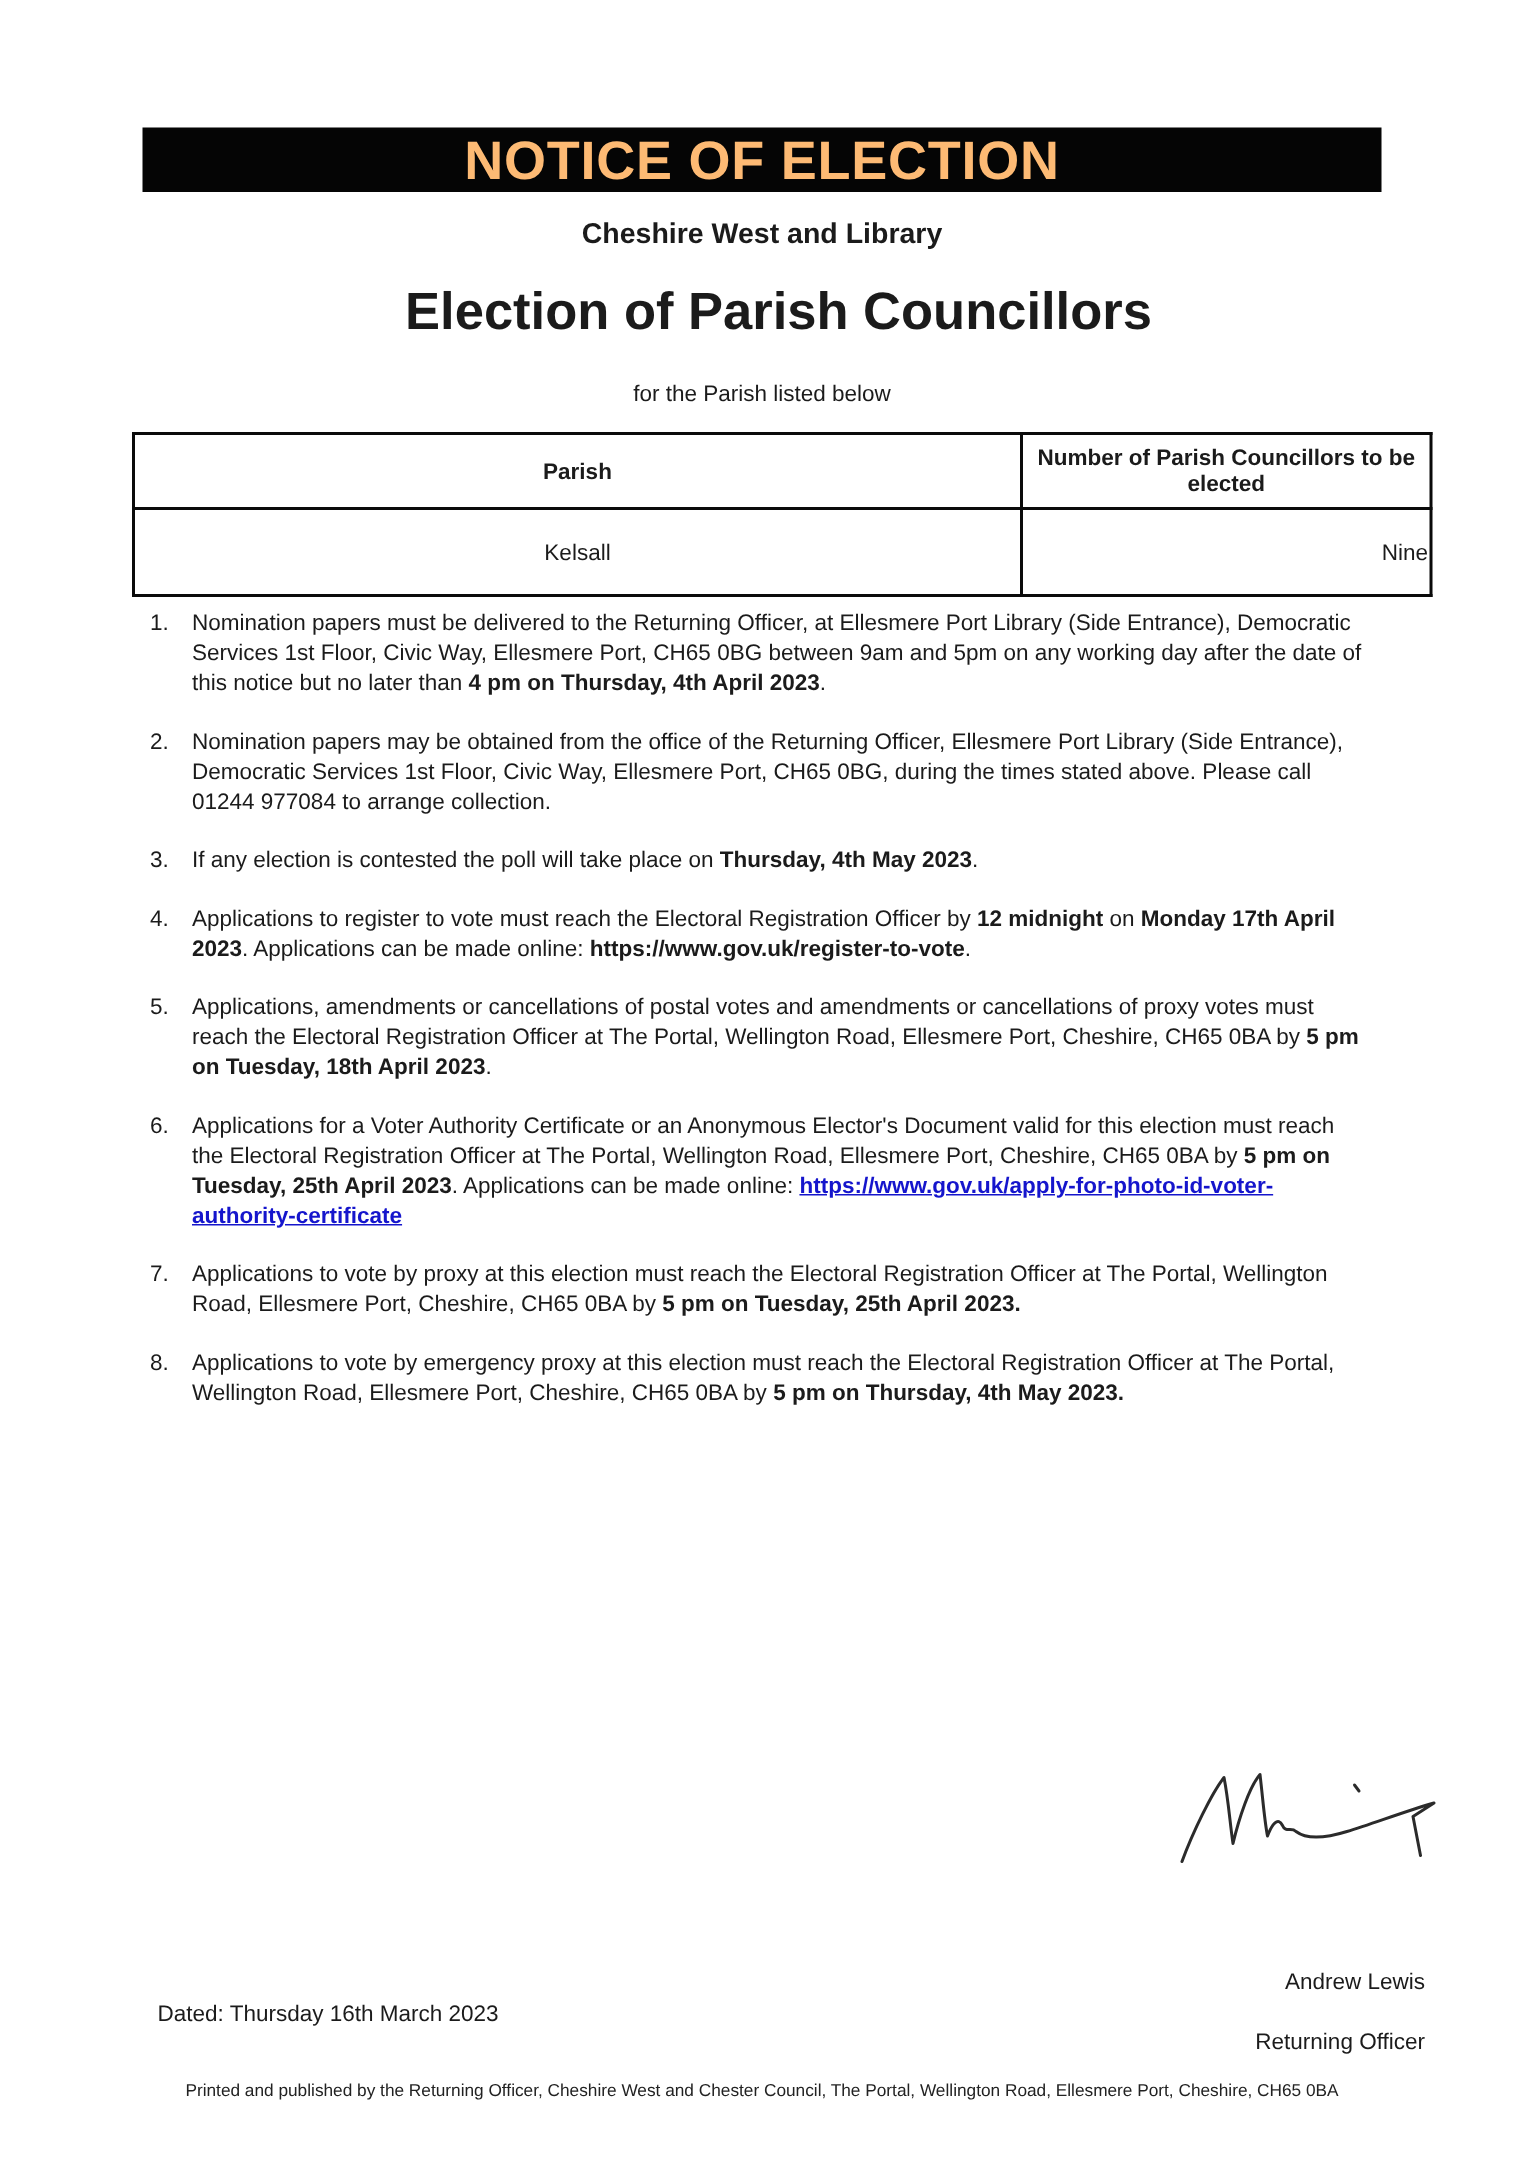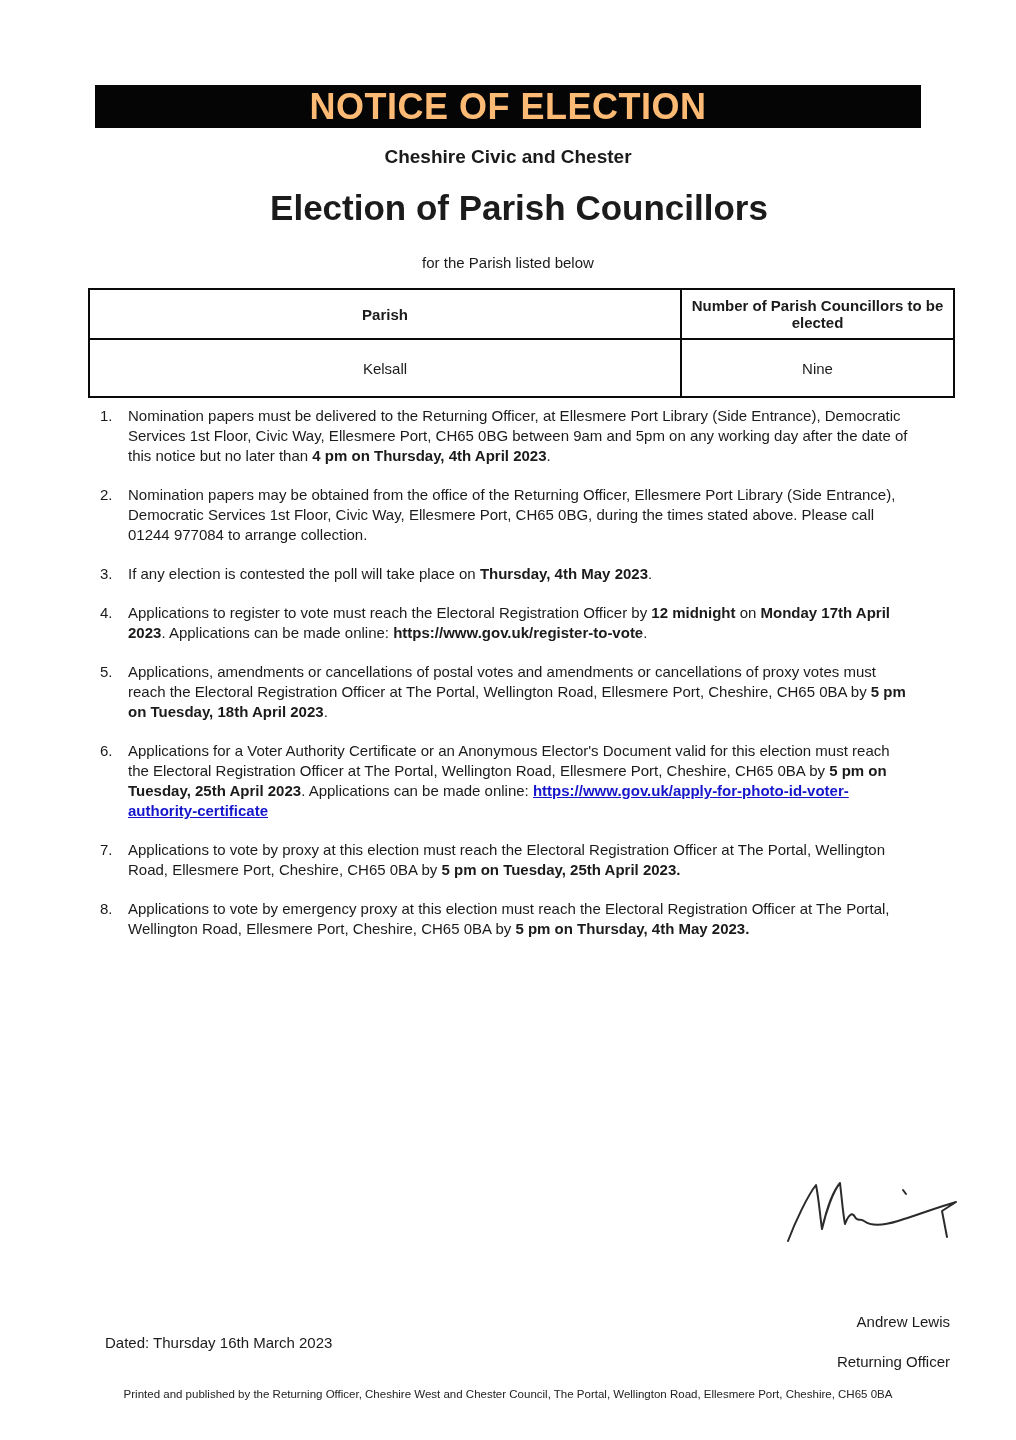--- a/index.html
+++ b/index.html
@@ -35,21 +35,21 @@
     position:absolute;left:88px;top:288px;width:867px;
     border-collapse:collapse;table-layout:fixed;
   }
   table.parish th,table.parish td{
     border:2px solid #0a0a0a;font-size:15px;padding:3px 1px;
   }
   table.parish th{font-weight:bold;text-align:center;height:42px;}
   table.parish td{height:50px;}
   .col-parish{width:592px;}
   td.cell-parish{text-align:center;padding-left:13px;}
-  td.cell-count{text-align:center;}
+  td.cell-count{text-align:right;}
   .list{
     position:absolute;left:100px;top:406px;width:814px;
     font-size:15px;line-height:20px;
   }
   .item{display:flex;margin-bottom:19px;}
   .num{flex:0 0 28px;}
   .body{flex:1;}
   .b{font-weight:bold;}
   a.link{font-weight:bold;text-decoration:underline;}
   .sig-svg{position:absolute;left:700px;top:1150px;width:300px;height:130px;}
@@ -61,21 +61,21 @@
     text-align:center;font-size:11.5px;color:#222;
   }
 </style>
 </head>
 <body>
 
 <div class="page">
 
   <div class="banner">NOTICE OF ELECTION</div>
 
-  <div class="authority">Cheshire Civic and Chester</div>
+  <div class="authority">Cheshire West and Library</div>
 
   <div class="doc-title">Election of Parish Councillors</div>
 
   <div class="subtitle">for the Parish listed below</div>
 
   <table class="parish">
     <colgroup>
         <col class="col-parish">
         <col>
       </colgroup>

